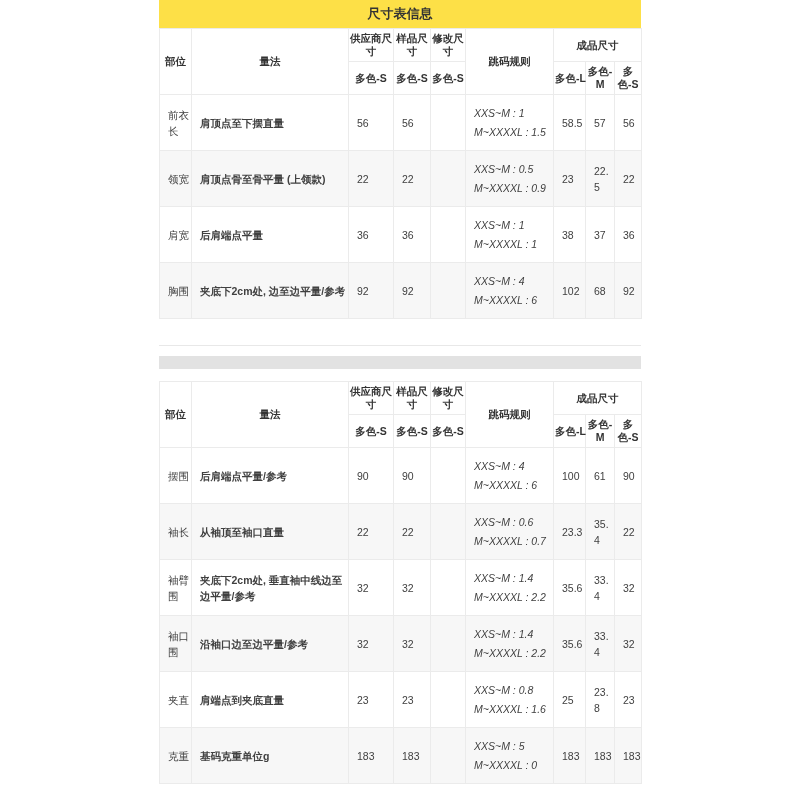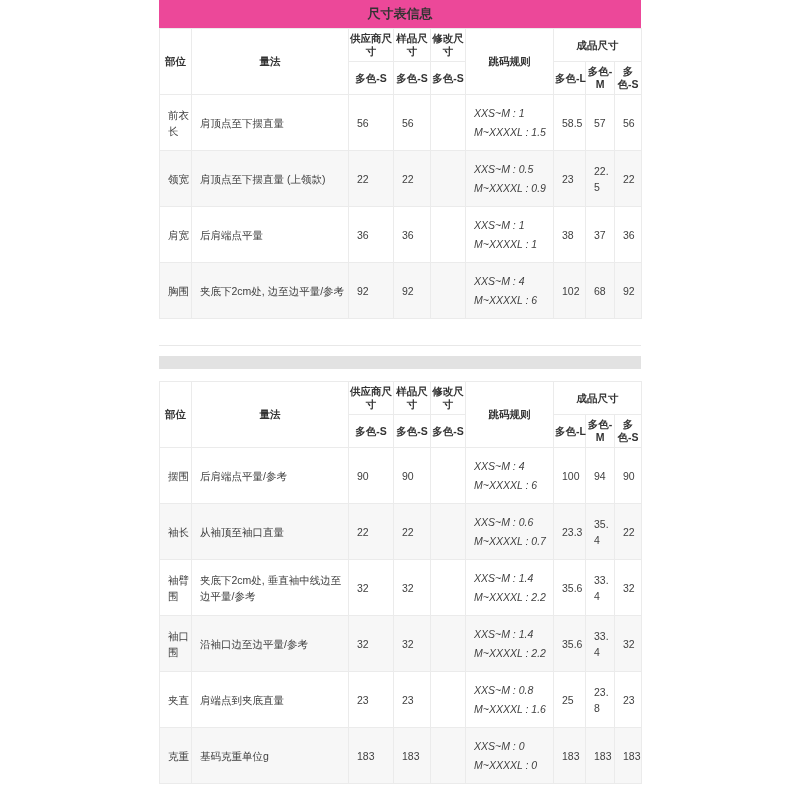--- a/index.html
+++ b/index.html
@@ -16,21 +16,21 @@
     background: #ffffff;
     position: relative;
   }
   .content {
     width: 482px;
     margin-left: 159px;
   }
   .table-title {
     height: 28px;
     line-height: 28px;
-    background: #ec4899;
+    background: #fde047;
     text-align: center;
     font-size: 13px;
     font-weight: bold;
     color: #333333;
   }
   table.size-table {
     width: 482px;
     table-layout: fixed;
     border-collapse: collapse;
     border: 1px solid #ebebeb;
@@ -53,21 +53,21 @@
     height: 28px;
   }
   th.nowrap { white-space: nowrap; }
   table.size-table td {
     font-size: 10.5px;
     color: #404040;
     line-height: 16px;
     padding: 7px 0 7px 8px;
     text-align: left;
   }
-  td.c-method { padding-right: 2px; }
+  td.c-method { padding-right: 2px; font-weight: bold; }
   td.c-rule { padding-right: 12px; line-height: 15px; font-style: italic; }
   td.c-rule div { margin: 3px 0; }
   tbody tr:nth-child(even) td { background: #f7f7f7; }
   tbody tr:nth-child(odd) td { background: #ffffff; }
   .divider-line {
     margin-top: 26px;
     height: 1px;
     background: #e8e8e8;
   }
   .divider-bar {
@@ -126,21 +126,21 @@
     <td class="c-rule">
               <div>XXS~M : 1</div>
               <div>M~XXXXL : 1.5</div>
             </td>
     <td class="c-num">58.5</td>
     <td class="c-num">57</td>
     <td class="c-num">56</td>
   </tr>
           <tr class="data-row">
     <td class="c-part">领宽</td>
-    <td class="c-method">肩顶点至下摆直量 (上领款)</td>
+    <td class="c-method">肩顶点骨至骨平量 (上领款)</td>
     <td class="c-num">22</td>
     <td class="c-num">22</td>
     <td class="c-num"></td>
     <td class="c-rule">
               <div>XXS~M : 0.5</div>
               <div>M~XXXXL : 0.9</div>
             </td>
     <td class="c-num">23</td>
     <td class="c-num">22.5</td>
     <td class="c-num">22</td>
@@ -215,21 +215,21 @@
     <td class="c-part">摆围</td>
     <td class="c-method">后肩端点平量/参考</td>
     <td class="c-num">90</td>
     <td class="c-num">90</td>
     <td class="c-num"></td>
     <td class="c-rule">
               <div>XXS~M : 4</div>
               <div>M~XXXXL : 6</div>
             </td>
     <td class="c-num">100</td>
-    <td class="c-num">94</td>
+    <td class="c-num">61</td>
     <td class="c-num">90</td>
   </tr>
           <tr class="data-row">
     <td class="c-part">袖长</td>
     <td class="c-method">从袖顶至袖口直量</td>
     <td class="c-num">22</td>
     <td class="c-num">22</td>
     <td class="c-num"></td>
     <td class="c-rule">
               <div>XXS~M : 0.6</div>
@@ -281,21 +281,21 @@
     <td class="c-num">23.8</td>
     <td class="c-num">23</td>
   </tr>
           <tr class="data-row">
     <td class="c-part">克重</td>
     <td class="c-method">基码克重单位g</td>
     <td class="c-num">183</td>
     <td class="c-num">183</td>
     <td class="c-num"></td>
     <td class="c-rule">
-              <div>XXS~M : 0</div>
+              <div>XXS~M : 5</div>
               <div>M~XXXXL : 0</div>
             </td>
     <td class="c-num">183</td>
     <td class="c-num">183</td>
     <td class="c-num">183</td>
   </tr>
         </tbody>
     </table>
 
   </div>

